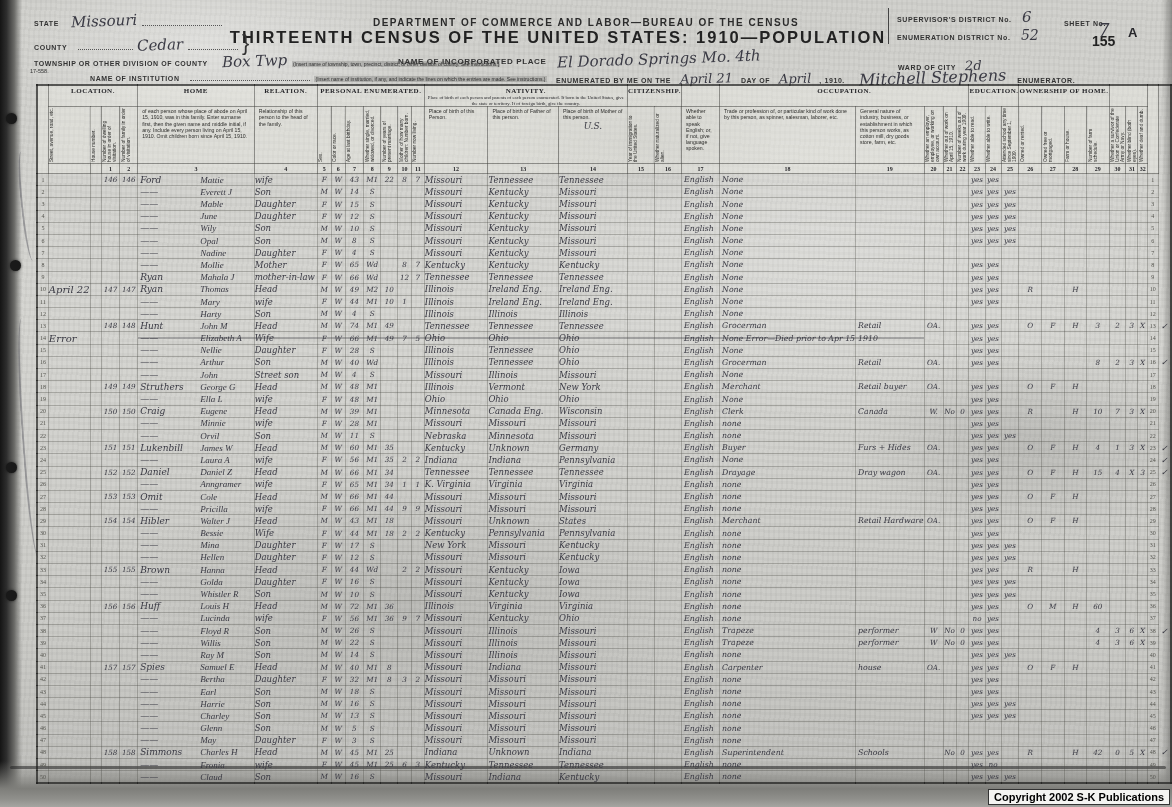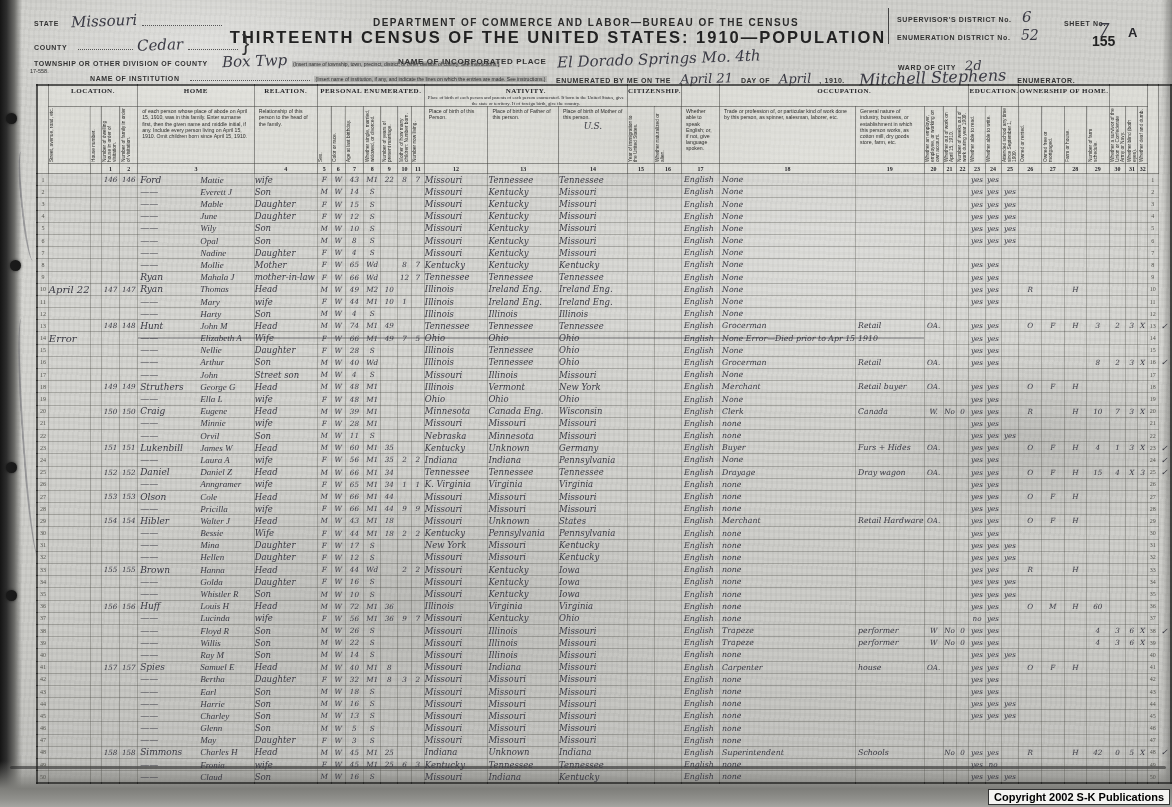--- a/index.html
+++ b/index.html
@@ -1282,21 +1282,21 @@
           <td class="cell hw sm"></td>
           <td class="cell lnum gb">26</td>
           <td class="chk hw"></td>
         </tr>
         <tr class="brow">
           <td class="cell lnum">27</td>
           <td class="cell hw st"></td>
           <td class="cell"></td>
           <td class="cell hw sm">153</td>
           <td class="cell hw sm">153</td>
-          <td class="cell hw name gb"><span class="sn">Olson</span><span class="gn">Cole</span></td>
+          <td class="cell hw name gb"><span class="sn">Omit</span><span class="gn">Cole</span></td>
           <td class="cell hw gb">Head</td>
           <td class="cell hw sm gb">M</td>
           <td class="cell hw sm">W</td>
           <td class="cell hw sm">66</td>
           <td class="cell hw sm">M1</td>
           <td class="cell hw sm">44</td>
           <td class="cell hw sm"></td>
           <td class="cell hw sm"></td>
           <td class="cell hw gb">Missouri</td>
           <td class="cell hw">Missouri</td>

